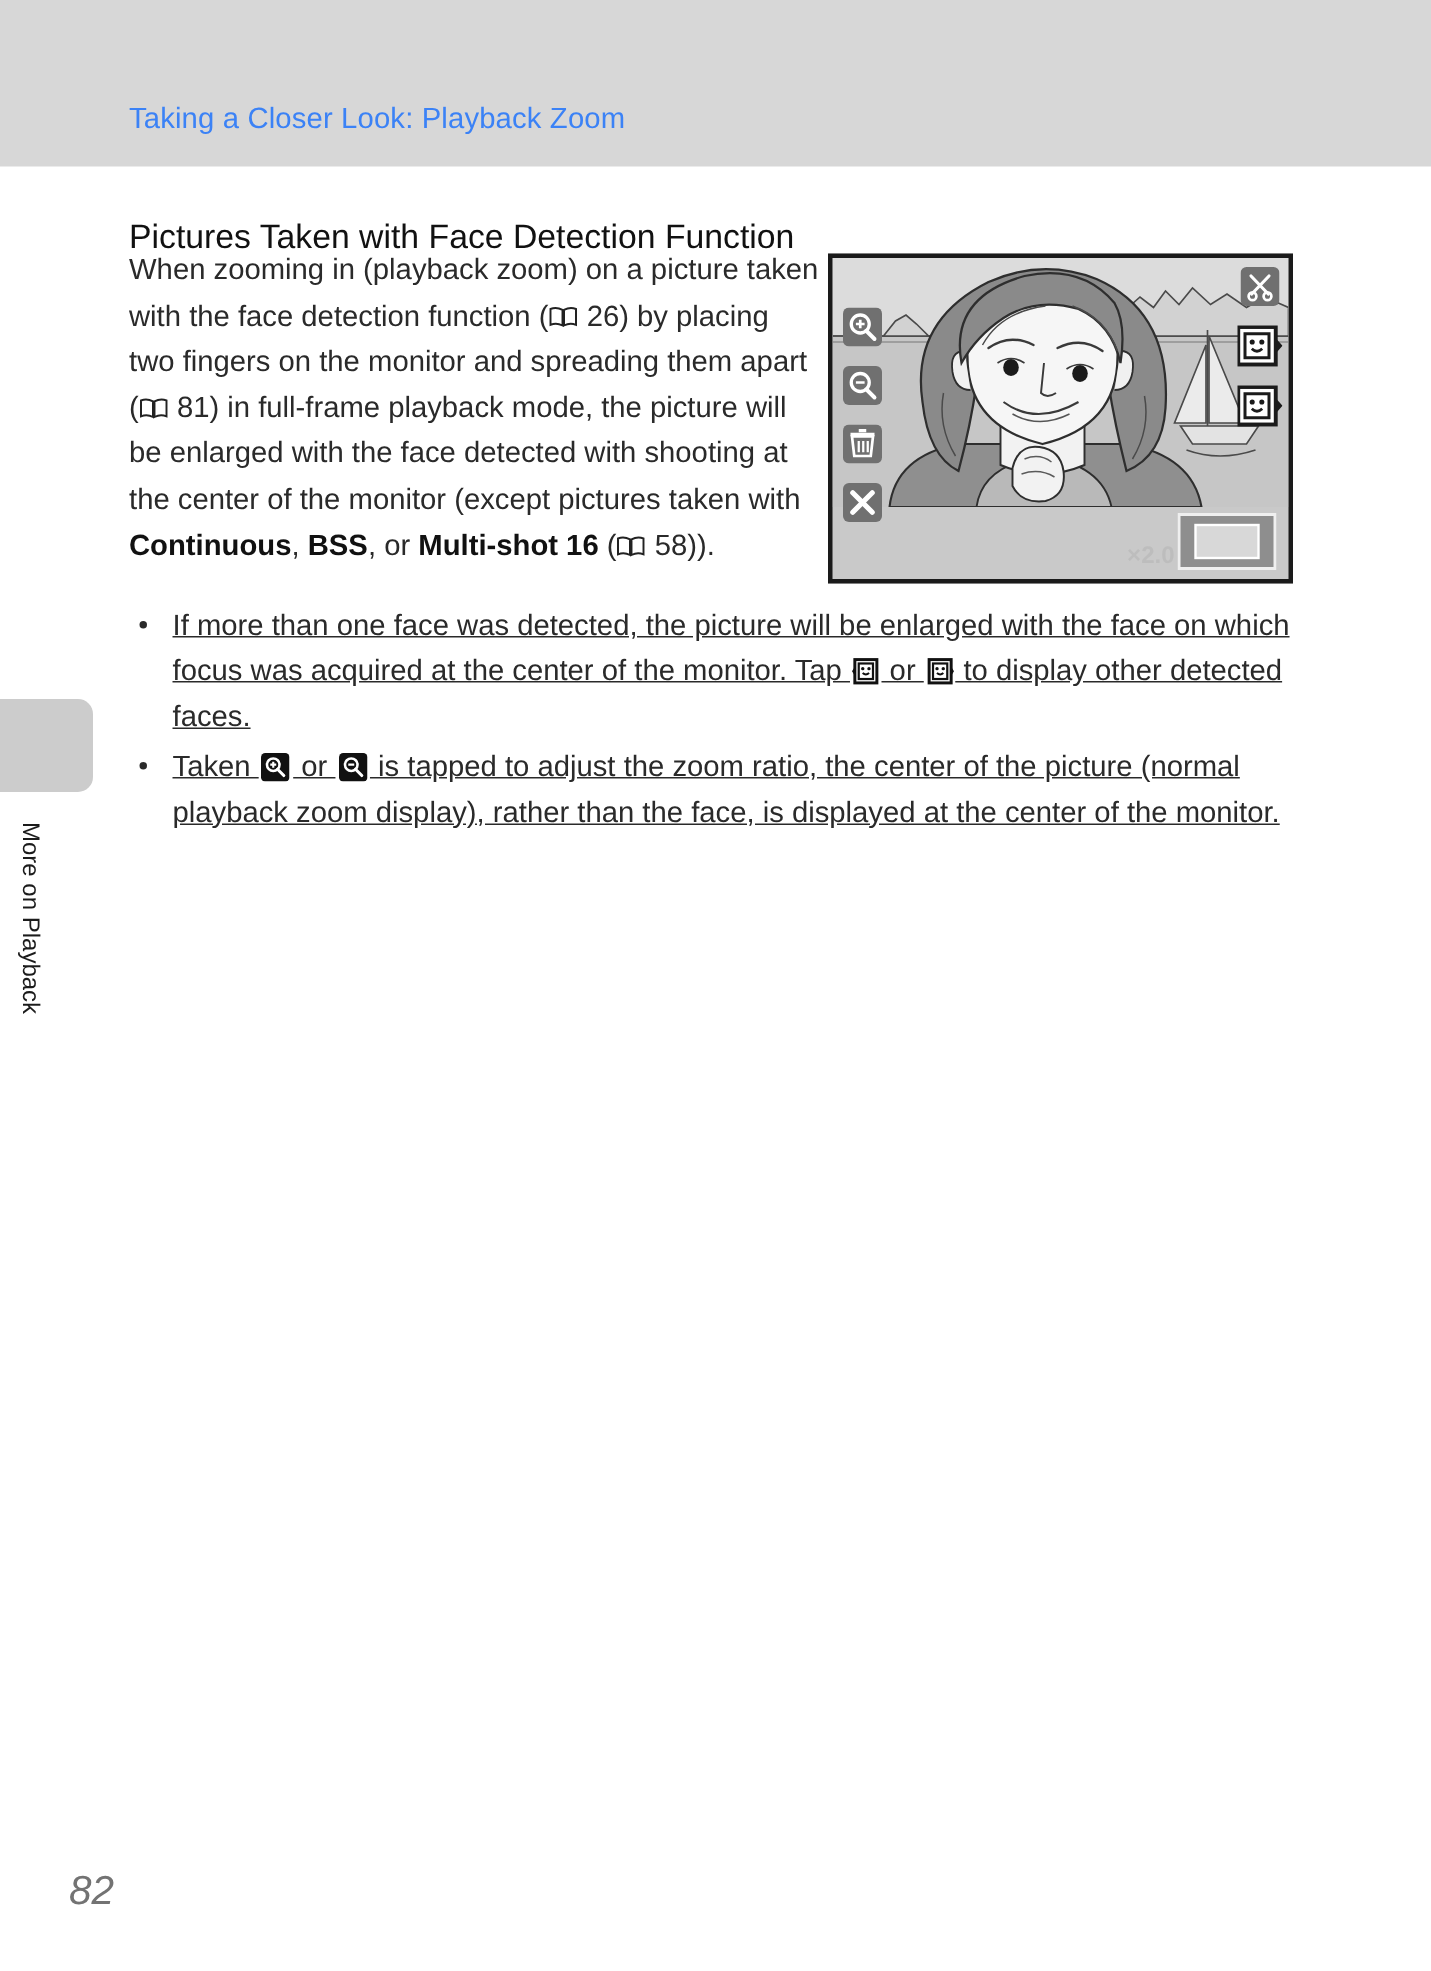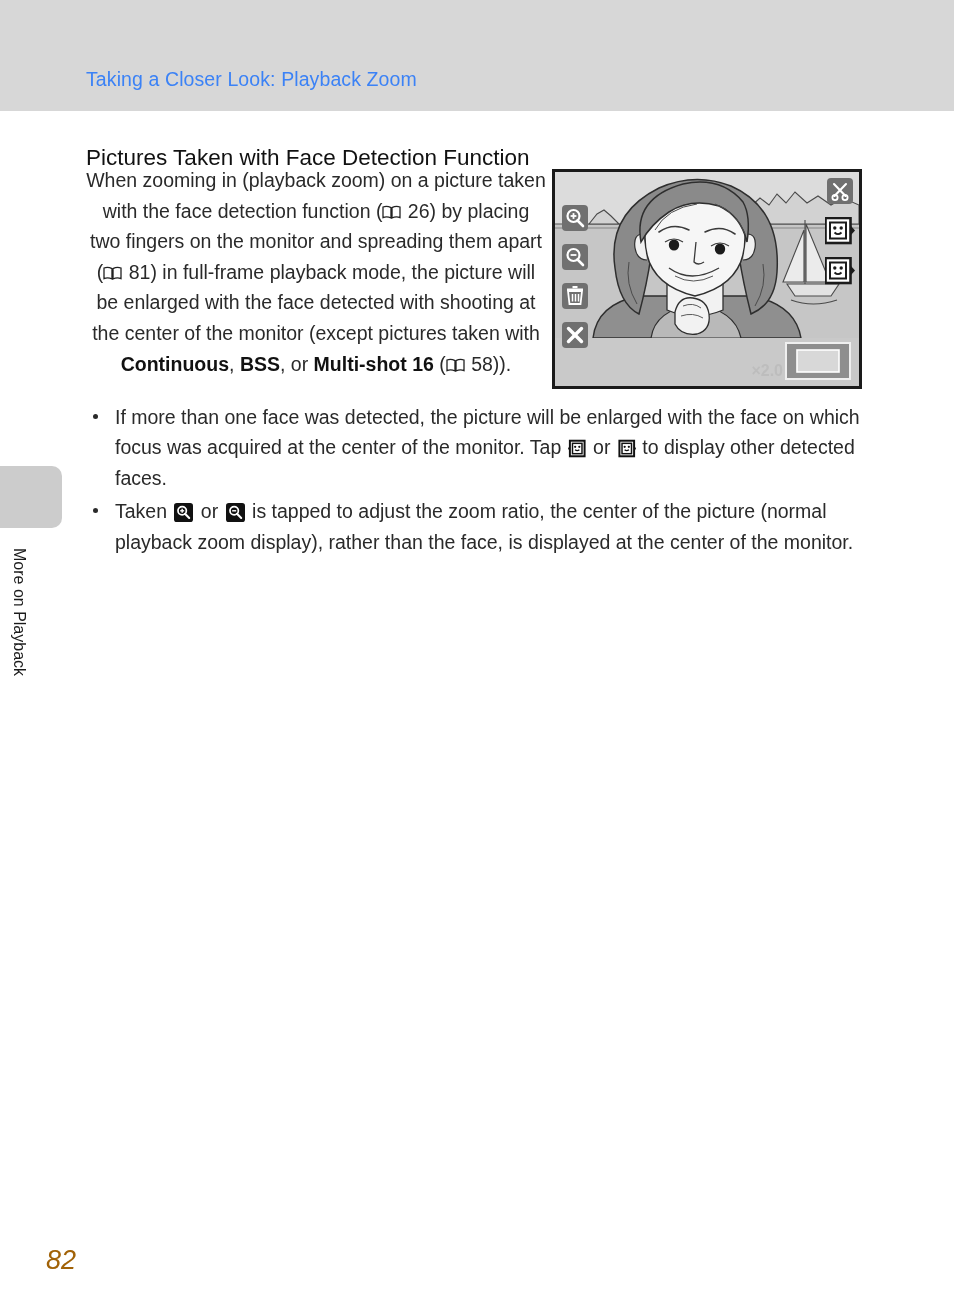--- a/index.html
+++ b/index.html
@@ -70,21 +70,21 @@
 
   
   .intro-para {
     position: absolute;
     left: 86px;
     top: 165px;
     width: 788px;
     font-size: 19.5px;
     line-height: 30.6px;
     color: #2a2a2a;
-    text-align: center;
+    text-align: left;
   }
   .figure-float {
     float: right;
     width: 328px;
     height: 185px;
     shape-outside: margin-box;
   }
   .bold-term { font-weight: bold; color: #111; }
 
   
@@ -105,20 +105,21 @@
     top: 402px;
     width: 790px;
   }
   .bullet-item {
     position: relative;
     padding-left: 29px;
     font-size: 19.5px;
     line-height: 30.4px;
     color: #2a2a2a;
     margin-bottom: 3px;
+    text-decoration: underline;
   }
   .bullet-dot {
     position: absolute;
     left: 7px;
     top: 12px;
     width: 5px;
     height: 5px;
     border-radius: 50%;
     background: #2a2a2a;
   }
@@ -157,21 +158,21 @@
   }
   .monitor svg { display: block; }
 
   
   .page-number {
     position: absolute;
     left: 46px;
     top: 1245px;
     font-size: 27px;
     font-style: italic;
-    color: #a16207;
+    color: #737373;
   }
 </style>
 </head>
 <body>
 
 <div class="header-band"></div>
 <div class="header-title">Taking a Closer Look: Playback Zoom</div>
 
 <div class="side-tab"></div>
 <div class="side-tab-label">More on Playback</div>

